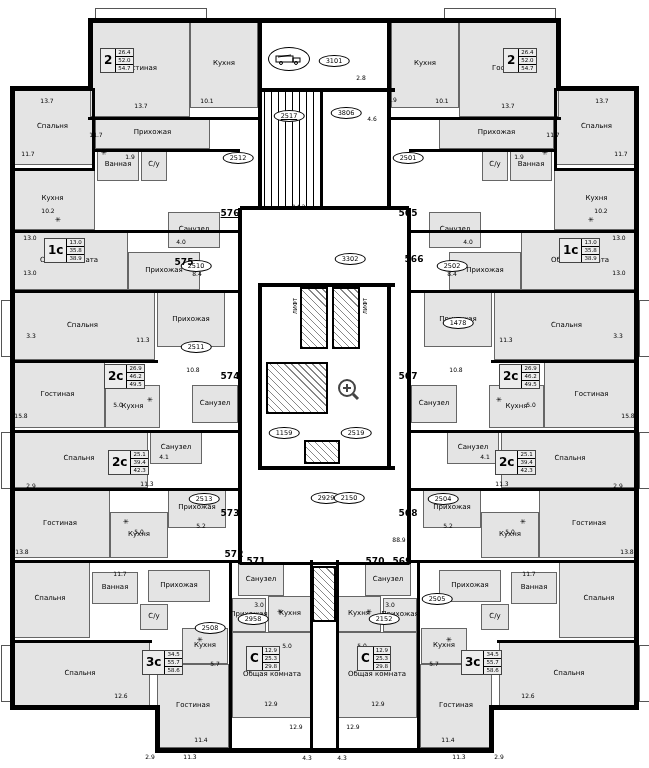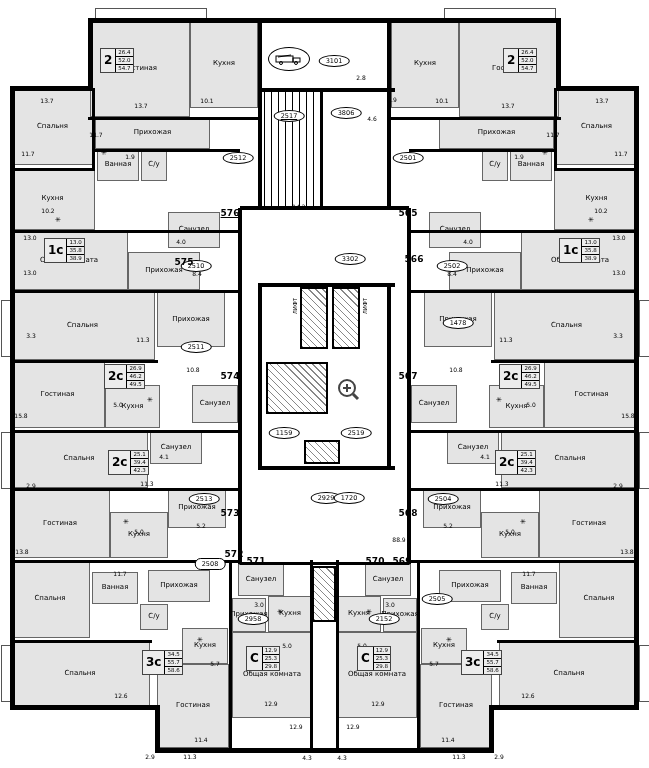--- a/index.html
+++ b/index.html
@@ -390,31 +390,31 @@
     <div class="dim" style="left: 392px; top: 99px;">1.9</div>
     <div class="dim" style="left: 399px; top: 539px;">88.9</div>
     <div class="oval" style="left: 238px; top: 158px;">2512</div>
     <div class="oval" style="left: 408px; top: 158px;">2501</div>
     <div class="oval" style="left: 196px; top: 266px;">2510</div>
     <div class="oval" style="left: 452px; top: 266px;">2502</div>
     <div class="oval" style="left: 196px; top: 323px; margin-top: 24px;">2511</div>
     <div class="oval" style="left: 458px; top: 323px;">1478</div>
     <div class="oval" style="left: 204px; top: 499px;">2513</div>
     <div class="oval" style="left: 443px; top: 499px;">2504</div>
-    <div class="oval" style="left: 210px; top: 564px; border-radius: 6px;">2508</div>
+    <div class="oval" style="left: 210px; top: 628px;">2508</div>
     <div class="oval" style="left: 437px; top: 599px;">2505</div>
     <div class="oval" style="left: 253px; top: 619px;">2958</div>
     <div class="oval" style="left: 384px; top: 619px;">2152</div>
     <div class="oval" style="left: 289px; top: 116px; text-decoration: underline;">2517</div>
     <div class="oval" style="left: 346px; top: 113px;">3806</div>
     <div class="oval" style="left: 350px; top: 259px;">3302</div>
     <div class="oval" style="left: 284px; top: 433px;">1159</div>
     <div class="oval" style="left: 356px; top: 433px;">2519</div>
     <div class="oval" style="left: 326px; top: 498px;">2929</div>
-    <div class="oval" style="left: 349px; top: 498px;">1720</div>
+    <div class="oval" style="left: 349px; top: 498px;">2150</div>
     <div class="oval" style="left: 334px; top: 61px;">3101</div>
     <div class="stairnum" style="left: 230px; top: 213px; text-decoration: underline;">576</div>
     <div class="stairnum" style="left: 184px; top: 262px;">575</div>
     <div class="stairnum" style="left: 230px; top: 376px;">574</div>
     <div class="stairnum" style="left: 230px; top: 513px;">573</div>
     <div class="stairnum" style="left: 234px; top: 554px;">572</div>
     <div class="stairnum" style="left: 256px; top: 561px;">571</div>
     <div class="stairnum" style="left: 408px; top: 213px;">565</div>
     <div class="stairnum" style="left: 414px; top: 259px;">566</div>
     <div class="stairnum" style="left: 408px; top: 376px;">567</div>

